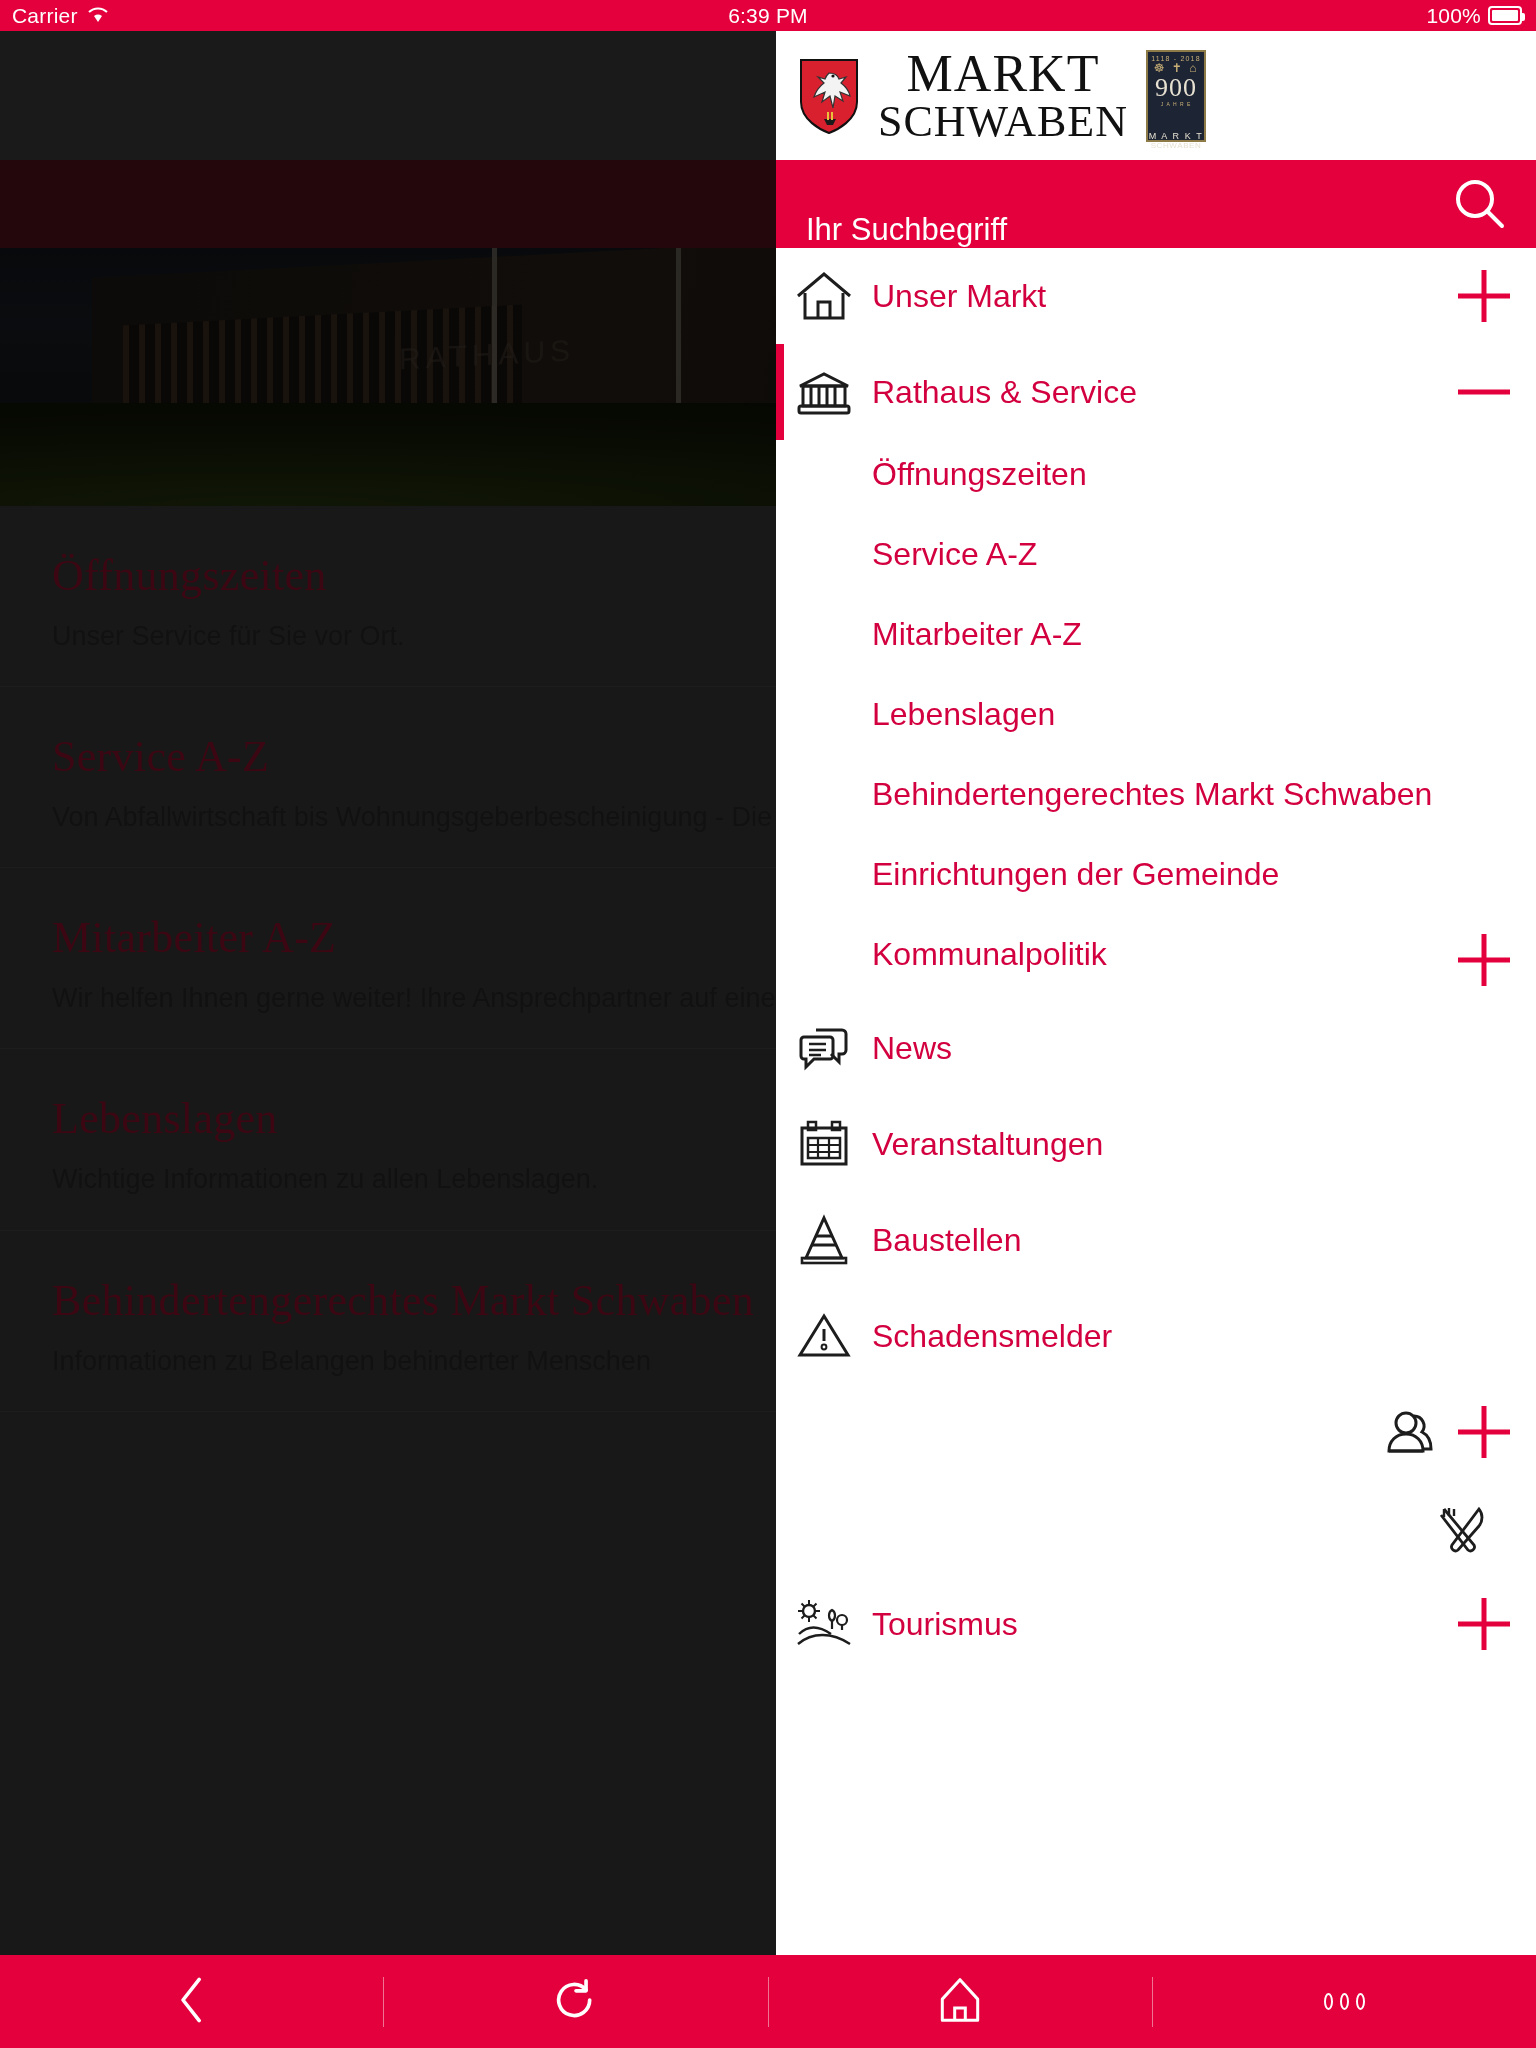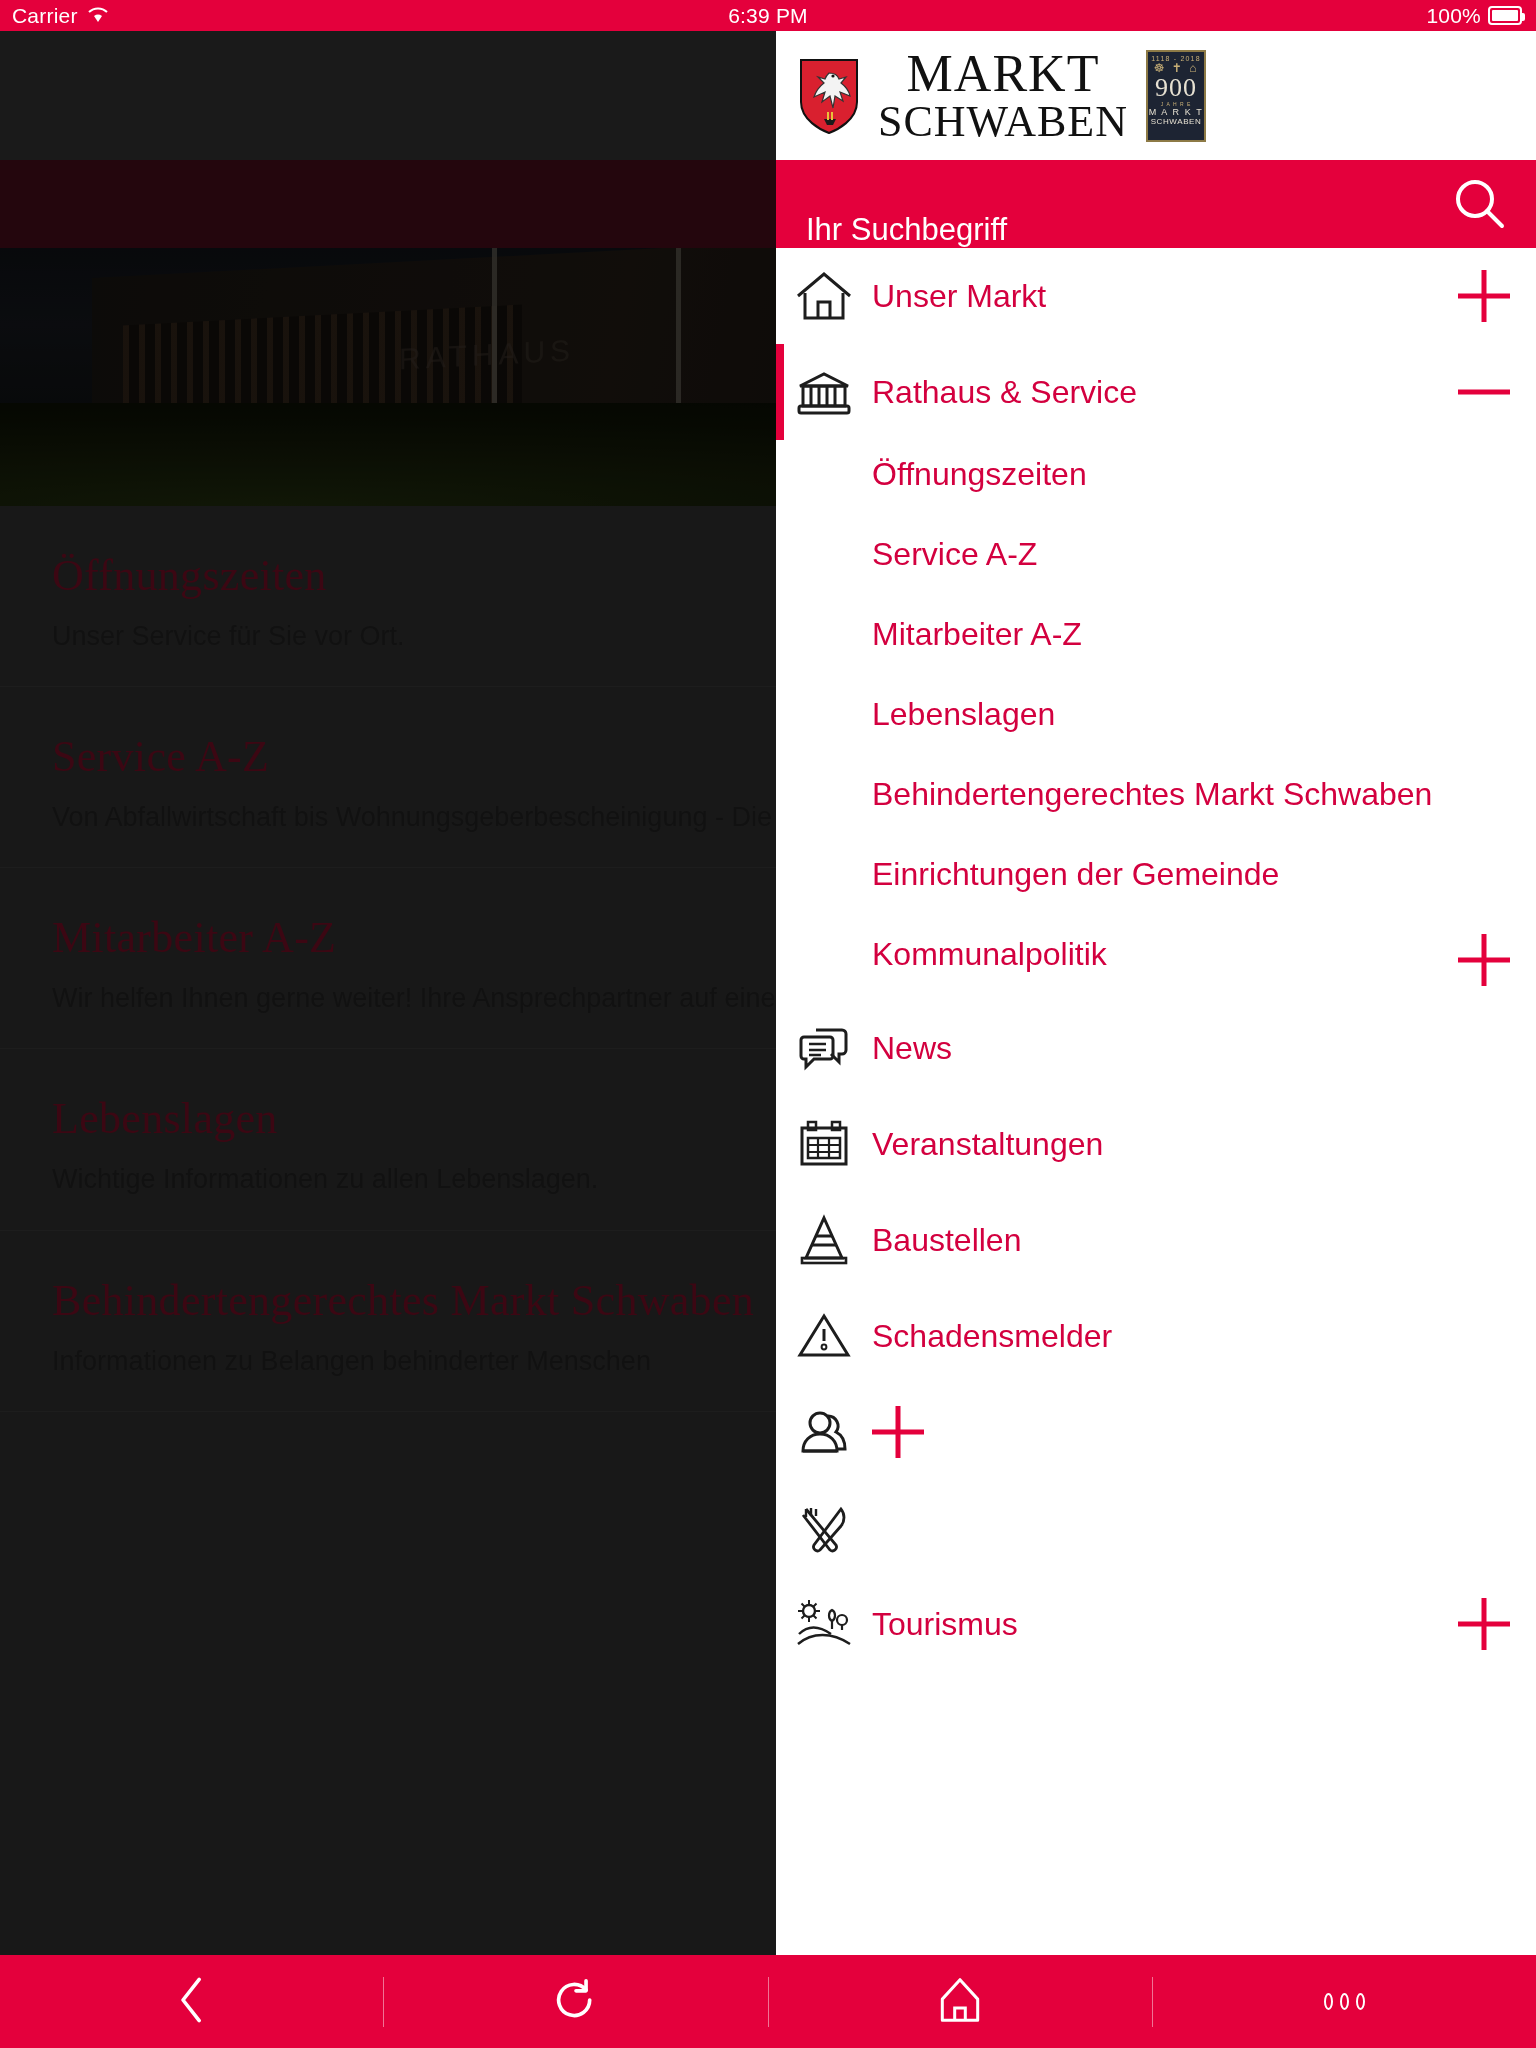--- a/index.html
+++ b/index.html
@@ -54,21 +54,21 @@
   .jub {
     width:60px; height:92px; background:#1d2433; border:2px solid #8d7a46;
     position:relative; display:flex; flex-direction:column; align-items:center;
     justify-content:flex-start; padding-top:3px;
   }
   .jub .yr{ font-size:7px; color:#c9b077; letter-spacing:1.2px;}
   .jub .sym{ font-size:12px; color:#c9b077; letter-spacing:2px; line-height:1;}
   .jub .nine{ font-family:"Liberation Serif",serif; font-size:26px; color:#e7e1d2;
               line-height:1; margin-top:1px; letter-spacing:1px;}
   .jub .tiny{ font-size:5px; color:#c9b077; letter-spacing:1px;}
-  .jub .m1{ font-size:9px; color:#e7e1d2; letter-spacing:1.6px; line-height:1.15;}
+  .jub .m1{ font-size:9px; color:#e7e1d2; letter-spacing:1.6px; line-height:1.15;margin-top:24px;}
   .jub .m2{ font-size:8px; color:#e7e1d2; letter-spacing:.6px; line-height:1.15;}
 
   #section-bar{
     height:88px; background:#4b0d1c; position:relative;
   }
   #section-bar .t{
     position:absolute; right:138px; top:50%; transform:translateY(-50%);
     color:#8e8e8e; font-size:33px; letter-spacing:1.5px;
   }
   #close-x{
@@ -129,21 +129,21 @@
   }
   #search-input::placeholder{ color:#ffffff; opacity:1; }
   #search-btn{
     position:absolute; right:28px; top:50%; transform:translateY(-50%);
     width:56px; height:56px; background:none;border:0;cursor:pointer;
   }
 
   .nav-list{ list-style:none; }
   .nav-row{
     position:relative; display:flex; align-items:center;
-    min-height:96px; padding:0 26px 0 0;
+    min-height:96px; padding:0 26px 0 0;justify-content:flex-end;
   }
   .nav-row .ind{
     position:absolute; left:0; top:0; bottom:0; width:8px; background:transparent;
   }
   .nav-row.active .ind{ background:#E4003C; }
   .nav-icon{
     width:96px; min-width:96px; display:flex; align-items:center; justify-content:center;
   }
   .nav-label{
     flex:1; font-size:32px; color:#D3003F; line-height:1.25; padding-right:10px;

